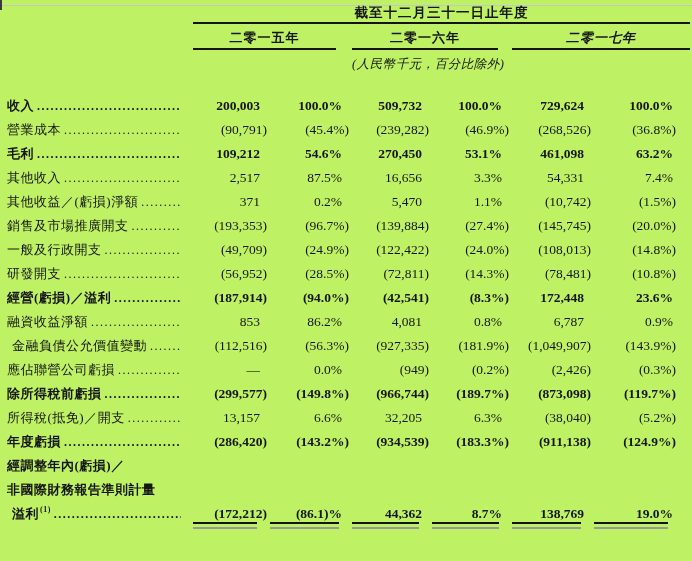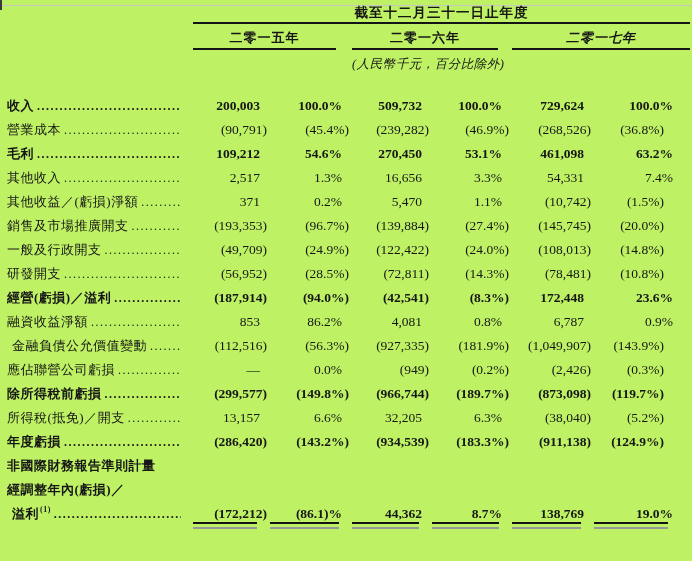--- a/index.html
+++ b/index.html
@@ -31,21 +31,21 @@
   
   table{position:absolute;top:94px;left:0;width:692px;border-collapse:collapse;table-layout:fixed;}
   td{height:24px;padding:0;vertical-align:middle;font-size:13px;}
   td.lab-cell{padding-left:7px;padding-right:12px;letter-spacing:0.5px;}
   td.lab-cell.ind{padding-left:12px;}
   .lab{display:flex;align-items:center;white-space:nowrap;overflow:hidden;}
   .leader{flex:1;overflow:hidden;white-space:nowrap;font-size:12px;letter-spacing:1.5px;margin-left:3px;}
   .sup{font-size:8px;position:relative;top:-5px;margin-left:1px;}
   td.val{text-align:right;padding-right:3px;font-size:13.5px;white-space:nowrap;position:relative;}
   td.val.np{padding-right:10px;}
-  td.val:last-child{padding-right:28px;}
+  td.val:last-child{padding-right:16px;}
   td.val.np:last-child{padding-right:19px;}
   .b{font-weight:700;}
   .dbl{position:absolute;left:0;right:13px;top:20px;height:2px;border-top:2px solid #141414;}
   .dbl::after{content:"";position:absolute;left:0;right:0;top:3px;height:2px;background:#989898;}
   .dbl.last{right:24px;}
 </style>
 </head>
 <body>
 
 <div id="page">
@@ -115,21 +115,21 @@
           <td class="val b np"><span>63.2%</span></td>
         </tr>
         <tr>
           <td class="lab-cell">
             <div class="lab">
               <span>其他收入</span>
               <span class="leader">........................................................................................................................</span>
             </div>
           </td>
           <td class="val np"><span>2,517</span></td>
-          <td class="val np"><span>1.3%</span></td>
+          <td class="val np"><span>87.5%</span></td>
           <td class="val np"><span>16,656</span></td>
           <td class="val np"><span>3.3%</span></td>
           <td class="val np"><span>54,331</span></td>
           <td class="val np"><span>7.4%</span></td>
         </tr>
         <tr>
           <td class="lab-cell">
             <div class="lab">
               <span>其他收益／(虧損)淨額</span>
               <span class="leader">........................................................................................................................</span>
@@ -278,34 +278,34 @@
           <td class="val b"><span>(286,420)</span></td>
           <td class="val b"><span>(143.2%)</span></td>
           <td class="val b"><span>(934,539)</span></td>
           <td class="val b"><span>(183.3%)</span></td>
           <td class="val b"><span>(911,138)</span></td>
           <td class="val b"><span>(124.9%)</span></td>
         </tr>
         <tr>
           <td class="lab-cell b">
             <div class="lab">
+              <span>經調整年內(虧損)／</span>
+            </div>
+          </td>
+          <td class="val b"><span></span></td>
+          <td class="val b"><span></span></td>
+          <td class="val b"><span></span></td>
+          <td class="val b"><span></span></td>
+          <td class="val b"><span></span></td>
+          <td class="val b"><span></span></td>
+        </tr>
+        <tr>
+          <td class="lab-cell b">
+            <div class="lab">
               <span>非國際財務報告準則計量</span>
-            </div>
-          </td>
-          <td class="val b"><span></span></td>
-          <td class="val b"><span></span></td>
-          <td class="val b"><span></span></td>
-          <td class="val b"><span></span></td>
-          <td class="val b"><span></span></td>
-          <td class="val b"><span></span></td>
-        </tr>
-        <tr>
-          <td class="lab-cell b">
-            <div class="lab">
-              <span>經調整年內(虧損)／</span>
             </div>
           </td>
           <td class="val b"><span></span></td>
           <td class="val b"><span></span></td>
           <td class="val b"><span></span></td>
           <td class="val b"><span></span></td>
           <td class="val b"><span></span></td>
           <td class="val b"><span></span></td>
         </tr>
         <tr>

